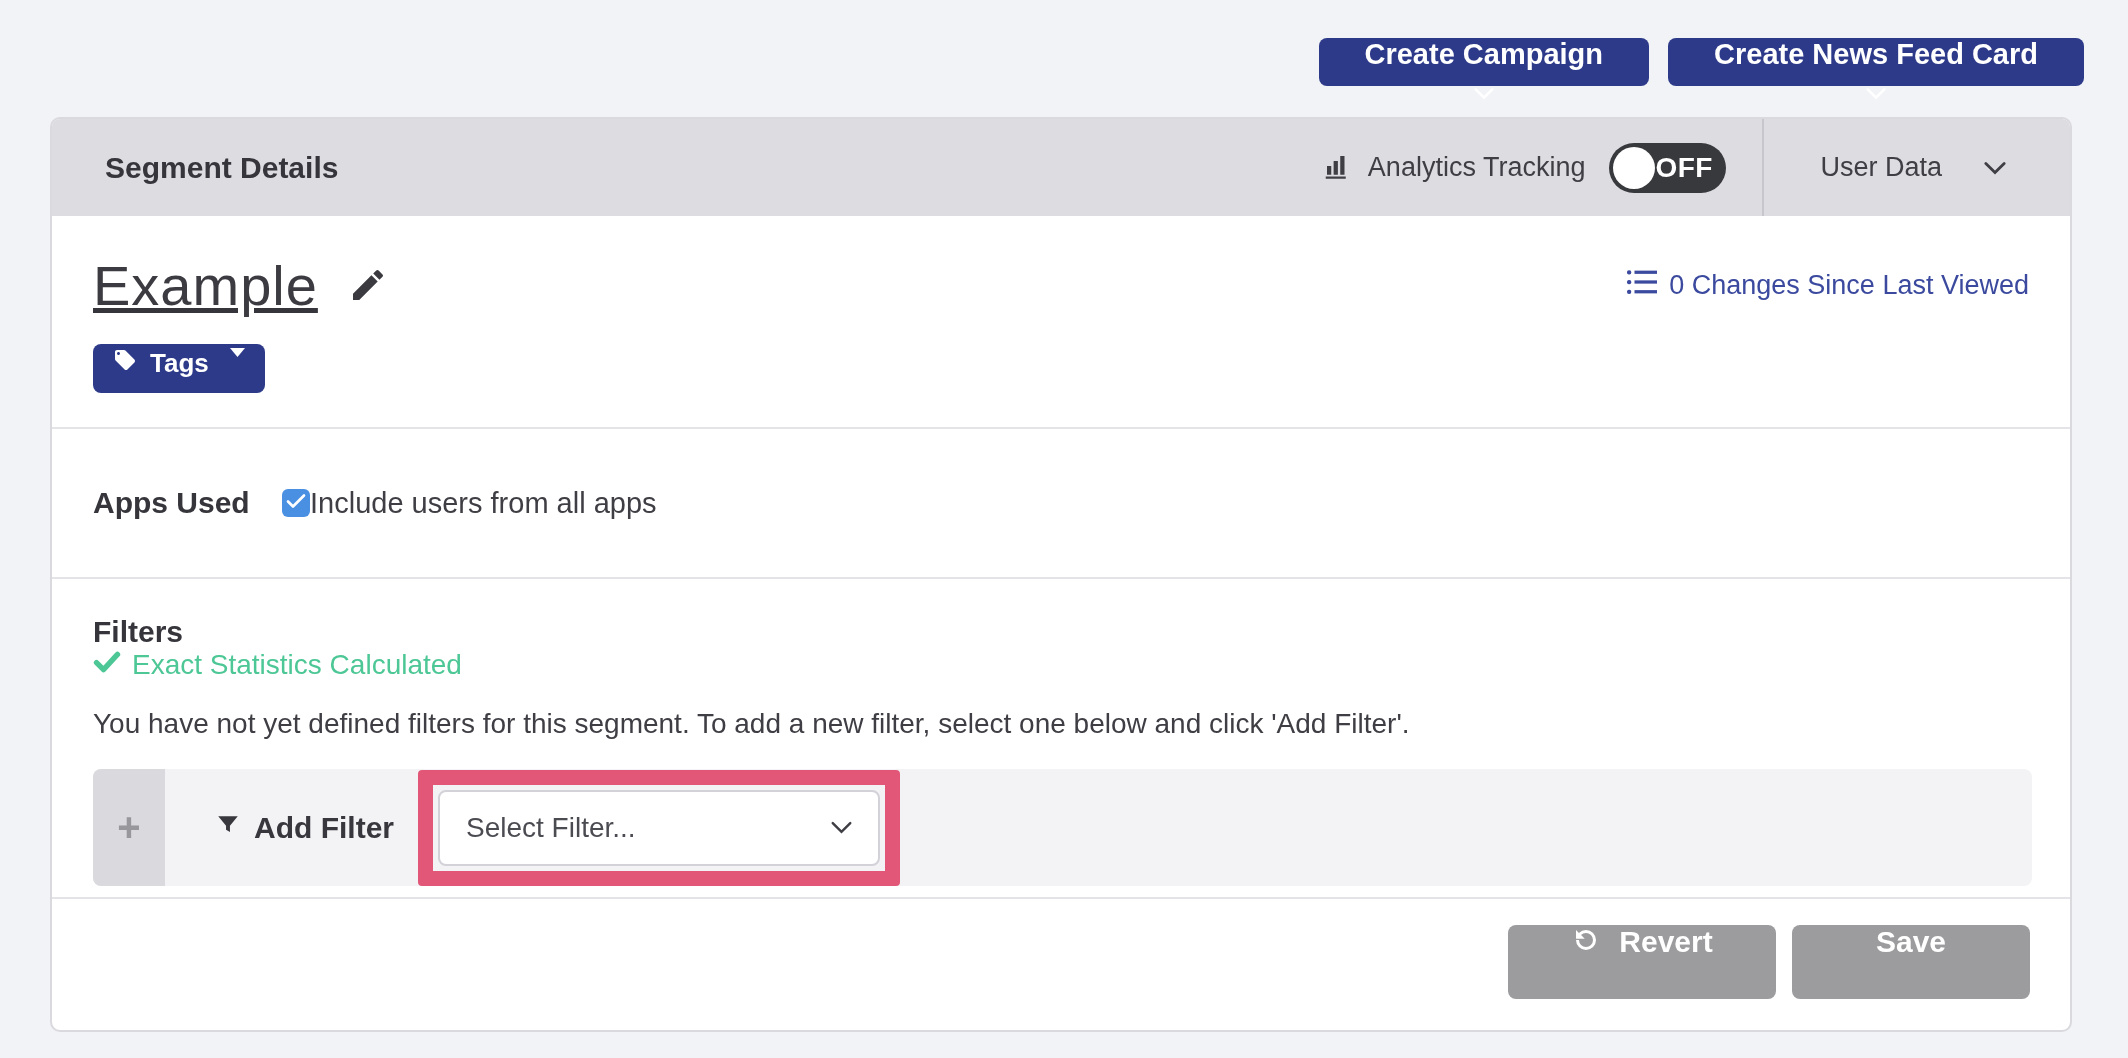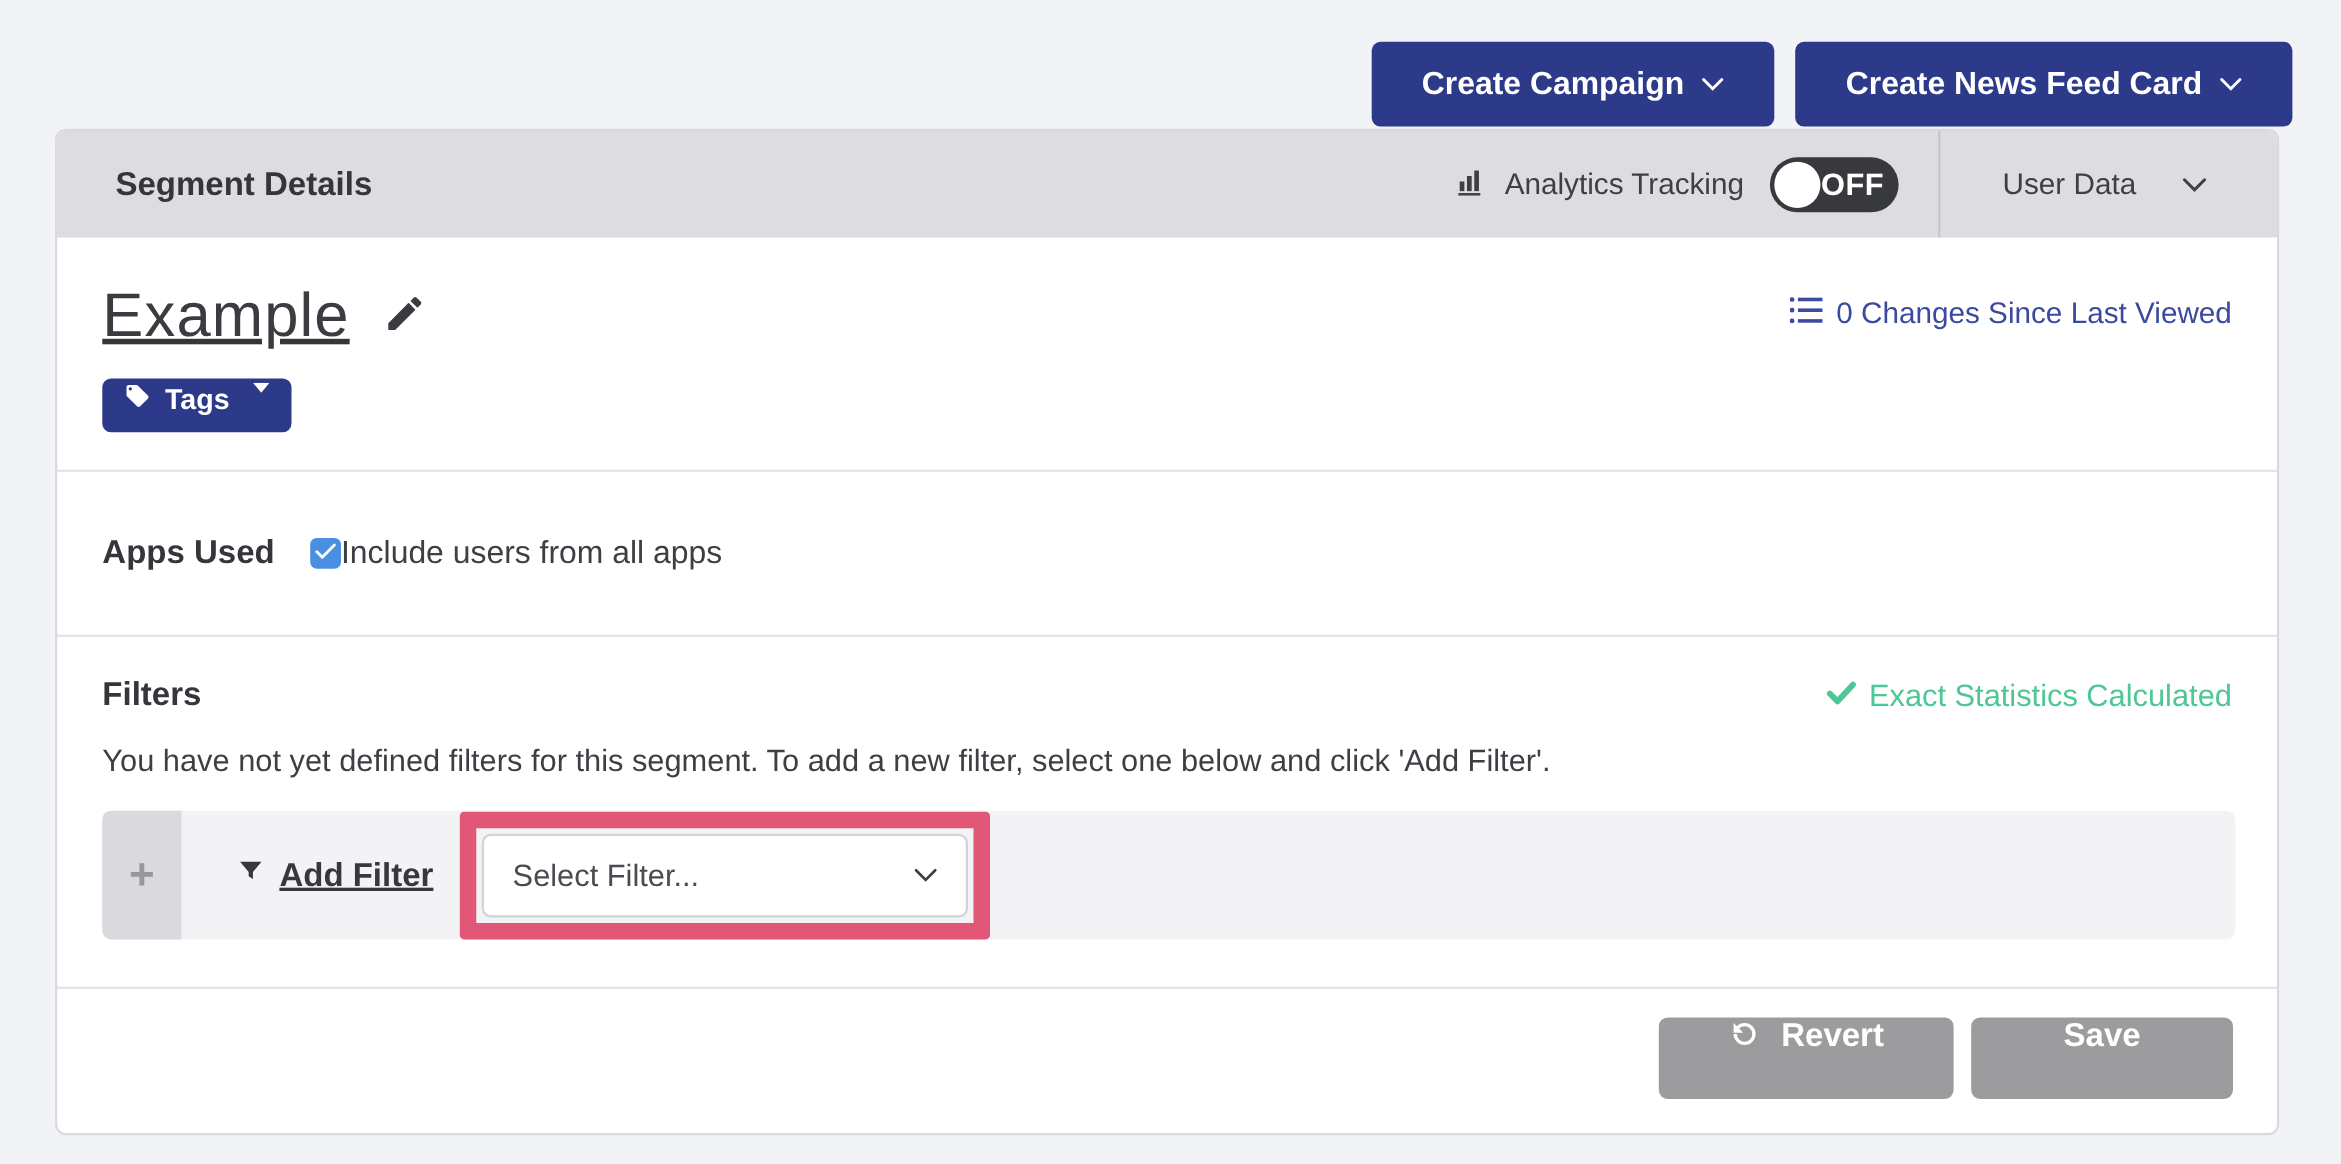--- a/index.html
+++ b/index.html
@@ -11,25 +11,26 @@
     color: #35353b;
     overflow: hidden;
   }
 
   
   .topbar {
     position: absolute; top: 38px; right: 44px;
     display: flex; gap: 19px;
   }
   .btn-primary {
-    height: 77px; background: #2d3a8a; color: #fff;
+    height: 48px; background: #2d3a8a; color: #fff;
     border: none; border-radius: 8px; cursor: pointer;
     display: flex; align-items: center; gap: 16px;
     font-family: inherit; font-size: 29px; font-weight: bold;
     padding: 0 46px;
+    flex-direction: column;
   }
   .chev { display: inline-flex; }
 
   
   .card {
     position: absolute; left: 50px; top: 117px;
     width: 2022px; height: 915px;
     background: #fff; border: 2px solid #d9d9de; border-radius: 10px;
   }
 
@@ -89,37 +90,37 @@
   }
   .apps-label { font-size: 30px; font-weight: bold; color: #35353b; width: 189px; flex: 0 0 auto; }
   .checkbox {
     width: 28px; height: 28px; background: #4a90e2; border-radius: 6px;
     display: flex; align-items: center; justify-content: center; cursor: pointer; flex: 0 0 auto;
   }
   .apps-check-label { font-size: 29px; color: #3e3e44; }
 
   
   .filters-section { border-top: 2px solid #e3e3e8; padding: 36px 41px 0 41px; height: 320px; }
-  .filters-head { display: flex; justify-content: space-between; align-items: flex-end; }
+  .filters-head { display: flex; justify-content: space-between; align-items: flex-start; flex-direction: column; }
   .filters-title { font-size: 30px; font-weight: bold; color: #35353b; }
   .filters-status { display: flex; align-items: center; gap: 11px; color: #4cc795; font-size: 28px; }
   .filters-desc { margin-top: 27px; font-size: 28px; color: #3e3e44; }
   .filter-row {
     margin-top: 29px; height: 117px; background: #f3f3f5; border-radius: 8px;
     display: flex; align-items: center; width: 1939px;
   }
   .plus-cell {
     width: 72px; height: 117px; background: #dadade; border-radius: 8px 0 0 8px;
     display: flex; align-items: center; justify-content: center;
     font-size: 40px; font-weight: bold; color: #98989c; border: none; cursor: pointer;
     flex: 0 0 auto; font-family: inherit;
   }
   .add-filter-label {
     display: flex; align-items: flex-start; gap: 13px; margin-left: 50px;
-    font-size: 30px; font-weight: bold; color: #37373d; white-space: nowrap; text-decoration: underline;
+    font-size: 30px; font-weight: bold; color: #37373d; white-space: nowrap;
   }
   .select-highlight {
     margin-left: 24px; border: 15px solid #e25778; border-radius: 4px; padding: 5px;
     background: transparent;
   }
   .filter-select {
     width: 442px; height: 76px; background: #fff;
     border: 2px solid #d2d2d8; border-radius: 8px; cursor: pointer;
     display: flex; align-items: center; justify-content: space-between;
     padding: 0 26px; font-size: 28px; color: #4b4b52;

